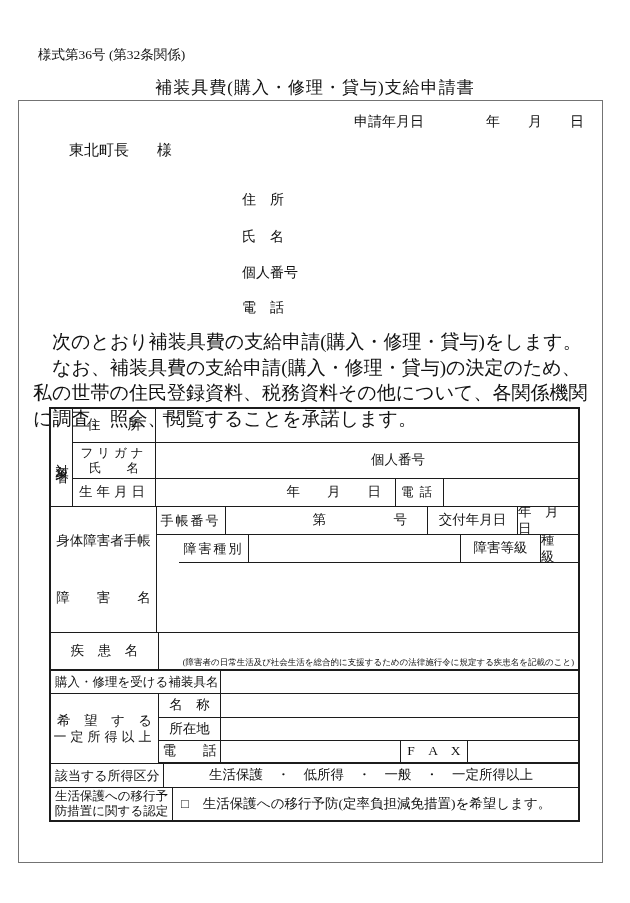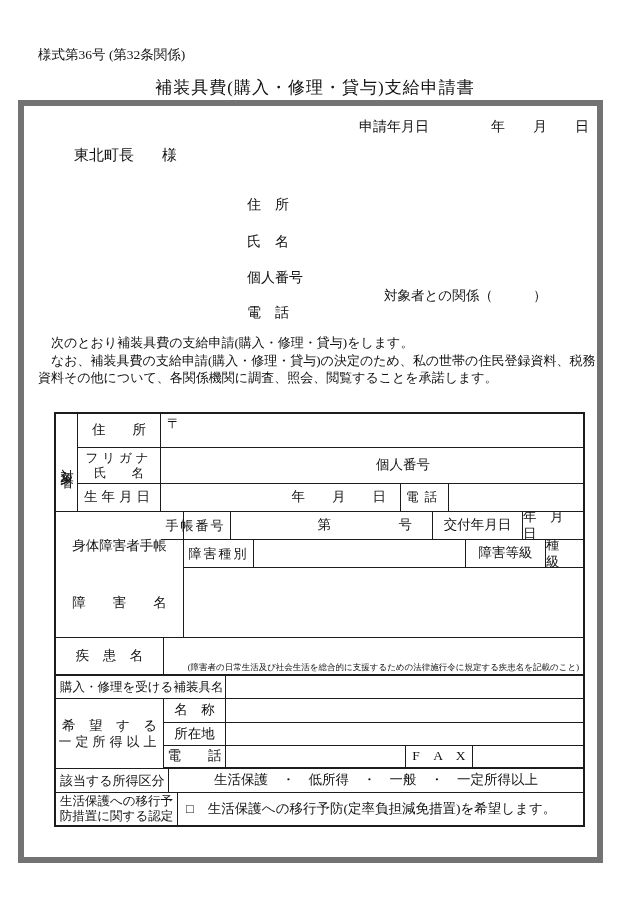--- a/index.html
+++ b/index.html
@@ -1,26 +1,26 @@
 <!DOCTYPE html>
 <html><head>
 <meta charset="utf-8">
 <style>
   * { margin:0; padding:0; }
   html,body { width:630px; height:903px; background:#fff; }
   body { font-family:"Liberation Serif","DejaVu Serif",serif; color:#111; }
   .page { position:relative; width:630px; height:903px; background:#fff; overflow:hidden; }
   .form-no { position:absolute; left:38px; top:46px; font-size:13.5px; }
   .title { position:absolute; left:0; top:76px; width:630px; text-align:center; font-size:17px; letter-spacing:1px; }
-  .frame { position:absolute; left:18px; top:100px; width:585px; height:763px; border:6px solid #737373; box-sizing:border-box; }
+  .frame { position:absolute; left:18px; top:100px; width:585px; height:763px; border:1px solid #737373; box-sizing:border-box; }
   .abs { position:absolute; }
   .f14 { font-size:14px; }
   .date-line { left:335px; top:12px; display:flex; gap:62px; font-size:14px; }
   .addressee { left:50px; top:40px; font-size:15px; display:flex; gap:28px; }
-  .para { left:14px; top:228px; width:566px; font-size:13px; line-height:1.35; }
+  .para { left:14px; top:228px; width:566px; font-size:19px; line-height:1.35; }
 
   .tbl { position:absolute; left:30px; top:306px; width:531px; height:415px; border:2px solid #1c1c1c; box-sizing:border-box; }
   .c { position:absolute; box-sizing:border-box; border-right:1px solid #1c1c1c; border-bottom:1px solid #1c1c1c;
        display:flex; align-items:center; justify-content:center; font-size:13.5px; line-height:1.2; overflow:hidden; }
   .noR { border-right:none; } .noB { border-bottom:none; }
   .tB { border-bottom-width:2px; }
   .l { justify-content:flex-start; } .r { justify-content:flex-end; }
   .top { align-items:flex-start; }
   .col { flex-direction:column; justify-content:center; }
   .vert { writing-mode:vertical-rl; text-orientation:upright; letter-spacing:3px; }
@@ -46,21 +46,20 @@
     </div>
 
     <div class="abs addressee">
       <span>東北町長</span>
       <span>様</span>
     </div>
 
     <div class="abs f14" style="left:223px; top:90px;">住　所</div>
     <div class="abs f14" style="left:223px; top:127px;">氏　名</div>
     <div class="abs f14" style="left:223px; top:163px;">個人番号</div>
-    <div class="abs" style="left:360px; top:181px; font-size:13.5px;">対象者との関係（　　　）</div>
     <div class="abs f14" style="left:223px; top:198px;">電　話</div>
 
     <div class="abs para">
       <div>　次のとおり補装具費の支給申請(購入・修理・貸与)をします。</div>
       <div>　なお、補装具費の支給申請(購入・修理・貸与)の決定のため、私の世帯の住民登録資料、税務資料その他について、各関係機関に調査、照会、閲覧することを承諾します。</div>
     </div>
 
     <div class="tbl">
 
       <div class="c vert" style="left:0; top:0; width:22px; height:98px;">対象者</div>
@@ -73,21 +72,21 @@
       </div>
       <div class="c noR l" style="left:105px; top:34px; right:0; height:36px; padding-left:215px;">
         <span>個人番号</span>
       </div>
 
       <div class="c ls4" style="left:22px; top:70px; width:83px; height:28px;">生年月日</div>
       <div class="c r pr14" style="left:105px; top:70px; width:240px; height:28px;">年　　月　　日</div>
       <div class="c ls6 f125" style="left:345px; top:70px; width:48px; height:28px;">電話</div>
       <div class="c noR" style="left:393px; top:70px; right:0; height:28px;"></div>
 
-      <div class="c col" style="left:0; top:98px; width:128px; height:126px;gap:40px;">
+      <div class="c col" style="left:0; top:98px; width:106px; height:126px;gap:40px;">
         <div>身体障害者手帳</div>
         <div>障　　害　　名</div>
       </div>
       <div class="c ls2 f13" style="left:105px; top:98px; width:70px; height:28px;">手帳番号</div>
       <div class="c r pr8" style="left:175px; top:98px; width:202px; height:28px;">第　　　　　号</div>
       <div class="c" style="left:377px; top:98px; width:90px; height:28px;">交付年月日</div>
       <div class="c noR" style="left:467px; top:98px; right:0; height:28px;">年　月　日</div>
 
       <div class="c ls2 f13" style="left:105px; top:126px; width:70px; height:28px;margin-left:23px;">障害種別</div>
       <div class="c" style="left:175px; top:126px; width:235px; height:28px;"></div>

